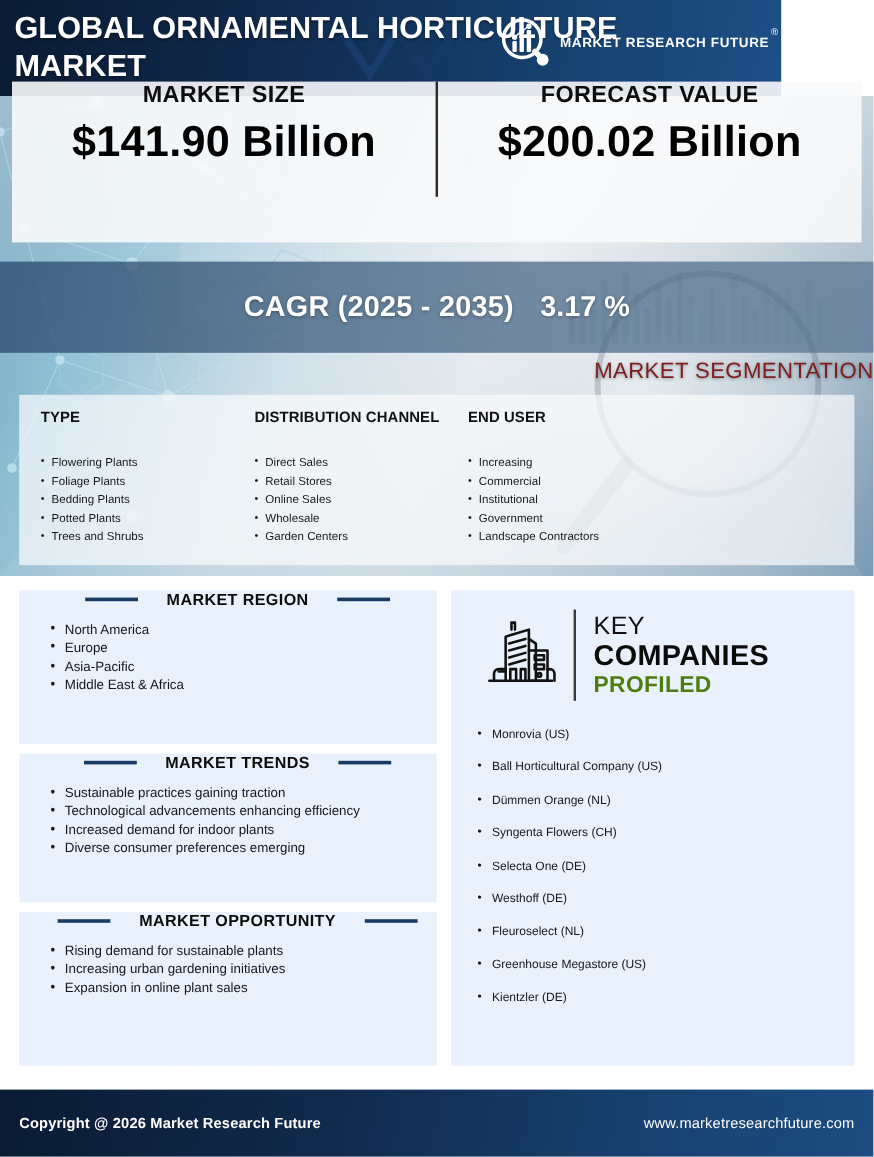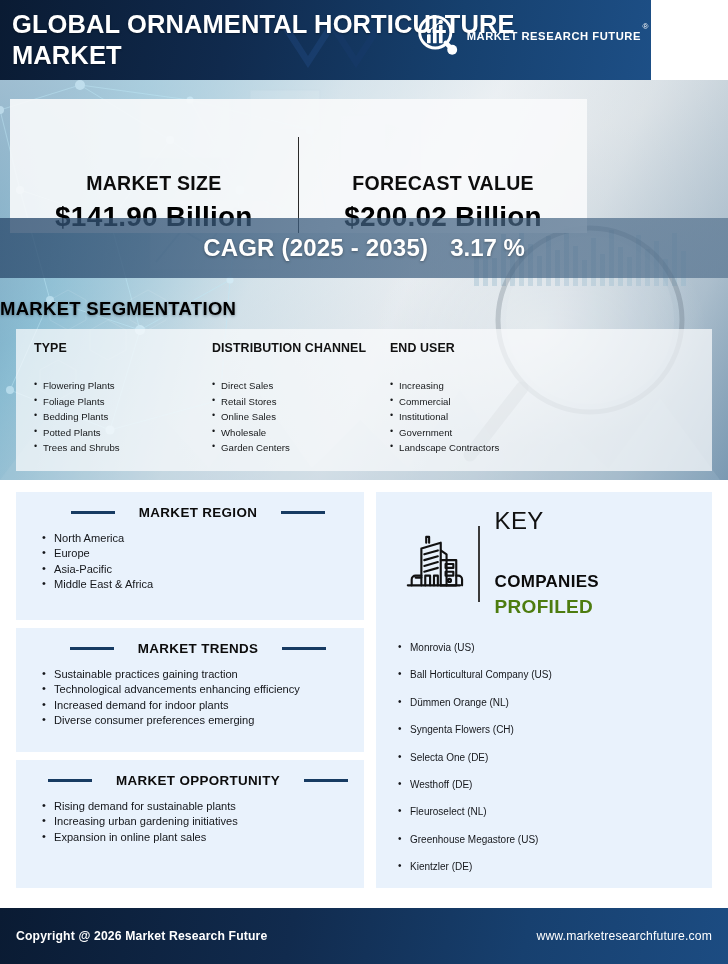--- a/index.html
+++ b/index.html
@@ -91,57 +91,57 @@
   .hero-net { position: absolute; left: -10px; top: -10px; width: 420px; height: 420px; opacity: .55; }
   .hero-mag { position: absolute; right: 18px; top: 130px; width: 250px; height: 260px; opacity: .45; }
   .hero-bars { position: absolute; right: 8px; top: 120px; width: 250px; height: 90px; opacity: .35; }
   .hero-charts { position: absolute; left: 120px; top: 0px; width: 420px; height: 260px; opacity: .30; }
   .hero-tri { position: absolute; left: 0; bottom: 0; width: 728px; height: 120px; opacity: .30; }
   .hero-hex { position: absolute; left: 20px; top: 200px; width: 300px; height: 180px; opacity: .30; }
 
   
   .stats {
     position: absolute;
-    left: 10px; top: 99px;
-    width: 577px; height: 134px;
+    left: 10px; top: 68px;
+    width: 708px; height: 134px;
     background: rgba(248,250,251,.90);
     display: flex;
-    align-items: flex-end;
+    align-items: flex-start;
     z-index: 4;
   }
   .stat {
     flex: 1 1 0;
     text-align: center;
     padding: 0 10px;
   }
   .stat-label {
     color: #0d0d0d;
     font-size: 19.5px;
     font-weight: bold;
     letter-spacing: .3px;
     margin-bottom: 6px;
   }
   .stat-value {
     color: #000000;
-    font-size: 28px;
+    font-size: 36px;
     font-weight: bold;
     letter-spacing: .2px;
   }
   .stat-divider {
     width: 1.5px;
     height: 96px;
     background: #2a2a2a;
     flex: none;
   }
 
   
   .cagr-band {
     position: absolute;
     left: 0; top: 218px;
-    width: 728px; height: 60px;
+    width: 728px; height: 76px;
     background: linear-gradient(100deg, rgba(46,78,112,.80) 0%, rgba(62,95,128,.74) 45%, rgba(86,115,143,.70) 100%);
     display: flex;
     align-items: center;
     justify-content: center;
     z-index: 4;
   }
   .cagr-text {
     color: #ffffff;
     font-size: 24px;
     font-weight: bold;
@@ -154,24 +154,24 @@
     font-weight: bold;
     margin-left: 22px;
     text-shadow: 0 1px 3px rgba(0,0,0,.35);
   }
 
   
   .seg-title {
     position: absolute;
     left: 0; top: 298px;
     width: 728px;
-    text-align: left;
-    color: #000000;
+    text-align: right;
+    color: #7f1d1d;
     font-size: 18.5px;
-    font-weight: bold;
+    font-weight: normal;
     letter-spacing: .3px;
     text-shadow: 0 1px 3px rgba(40,50,60,.45);
     z-index: 5;
   }
   .seg-card {
     position: absolute;
     left: 16px; top: 329px;
     width: 696px; height: 142px;
     background: rgba(250,251,252,.72);
     display: flex;
@@ -217,21 +217,20 @@
 
   .card {
     position: absolute;
     background: #e9f2fc;
   }
   .card-head {
     display: flex;
     align-items: center;
     justify-content: center;
     gap: 24px;
-    padding-top: 13px;
     margin-left: 16px;
   }
   .card-rule {
     width: 44px;
     height: 2.4px;
     background: #173b62;
     flex: none;
   }
   .card-title {
     color: #0c0c0c;
@@ -269,22 +268,22 @@
     padding: 16px 0 0 26px;
   }
   .comp-icon { width: 62px; height: 62px; flex: none; margin-right: 14px; }
   .comp-bar {
     width: 1.6px; height: 76px;
     background: #3a3a3a;
     flex: none;
     margin-right: 15px;
   }
   .comp-headings { display: flex; flex-direction: column; justify-content: center; }
-  .comp-h1 { color: #111; font-size: 24px; line-height: 25px; font-weight: normal; letter-spacing: .3px; }
-  .comp-h2 { color: #0b0b0b; font-size: 17px; line-height: 25px; font-weight: bold; letter-spacing: .3px; margin-top: 36px; }
+  .comp-h1 { color: #111; font-size: 21px; line-height: 25px; font-weight: normal; letter-spacing: .3px; }
+  .comp-h2 { color: #0b0b0b; font-size: 24px; line-height: 25px; font-weight: bold; letter-spacing: .3px; }
   .comp-h3 { color: #4d7c0f; font-size: 19px; line-height: 25px; font-weight: bold; letter-spacing: .3px; }
 
   .comp-list { list-style: none; margin: 22px 0 0 22px; }
   .comp-list li {
     position: relative;
     color: #15171b;
     font-size: 10px;
     line-height: 13px;
     padding-left: 12px;
     margin-bottom: 14.4px;

